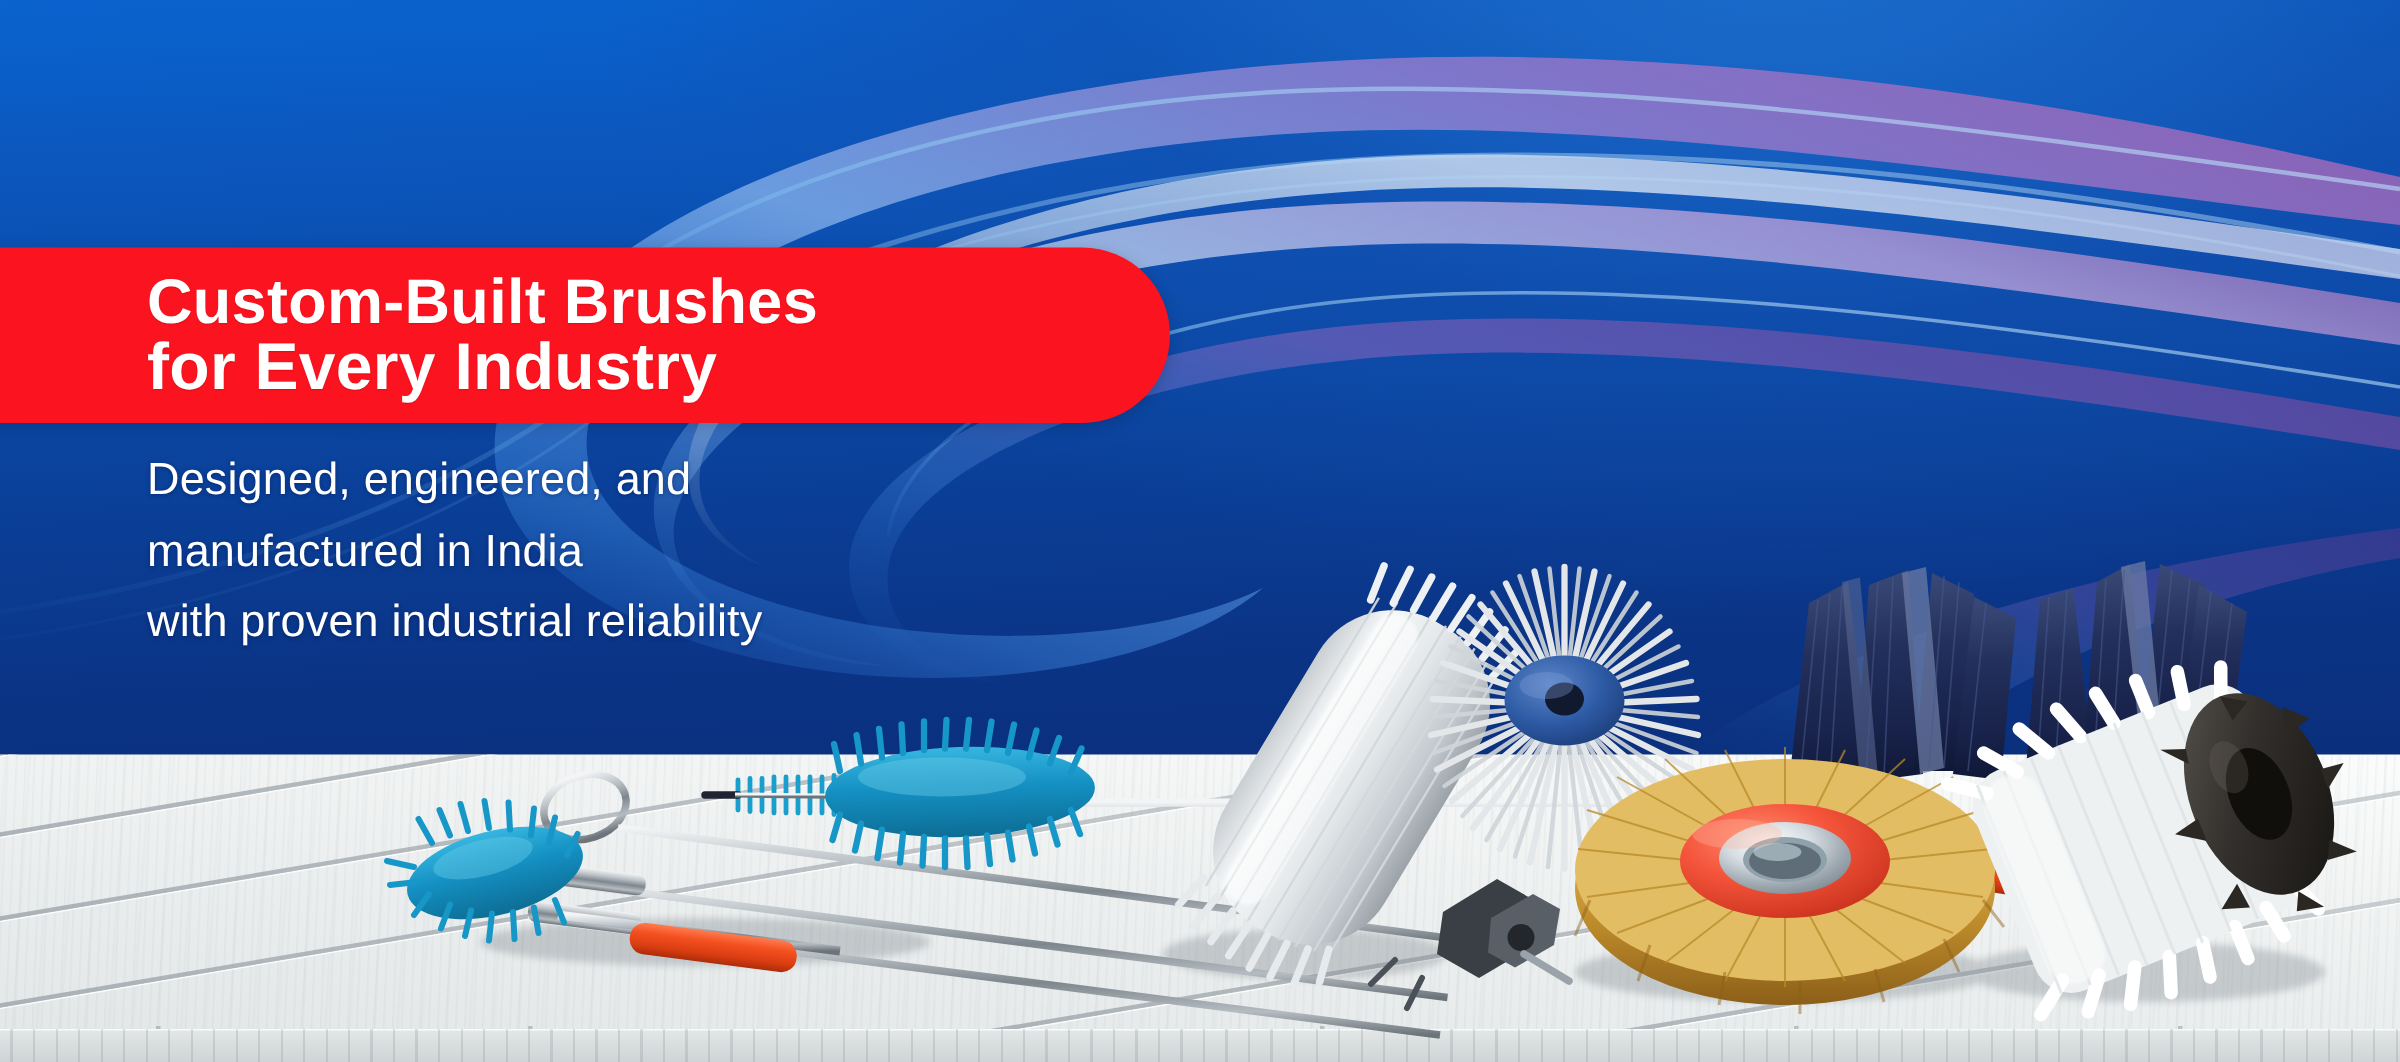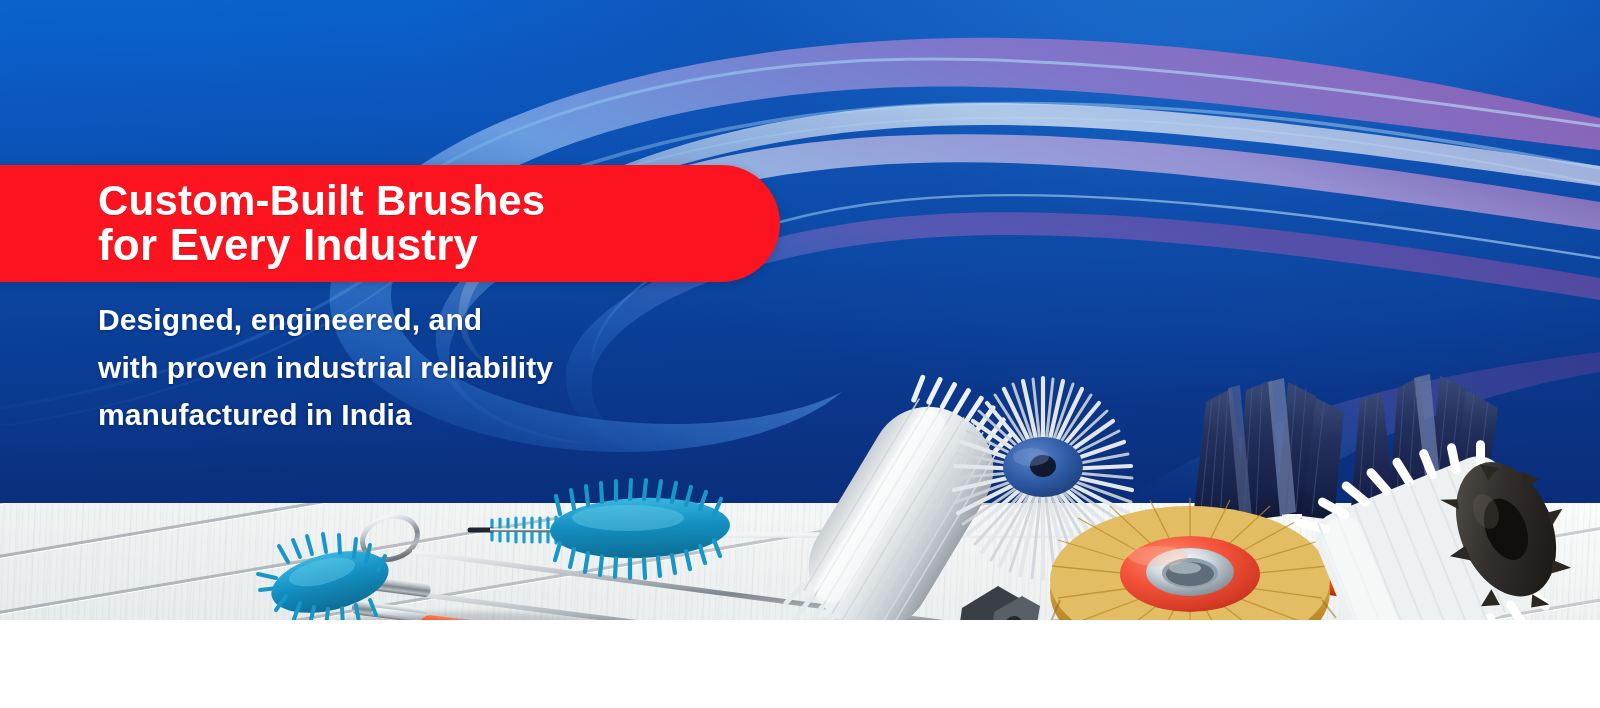--- a/index.html
+++ b/index.html
@@ -5,21 +5,21 @@
 <style>
   * { margin:0; padding:0; box-sizing:border-box; }
   html,body{ background:#ffffff; }
   body{
     font-family:"Liberation Sans","DejaVu Sans",sans-serif;
     -webkit-font-smoothing:antialiased;
   }
   .banner{
     position:relative;
     width:1600px;
-    height:620px;
+    height:708px;
     overflow:hidden;
     background:#0a3d91;
   }
 
   
   .sky{
     position:absolute; left:0; top:0; width:1600px; height:504px;
     background:
       radial-gradient(ellipse 1100px 620px at 74% -8%, rgba(28,110,205,.95) 0%, rgba(18,80,175,.55) 42%, rgba(10,52,140,0) 72%),
       linear-gradient(178deg, #0a63cf 0%, #0b58bf 18%, #0b4bab 40%, #0a3f97 62%, #0b3486 82%, #0a2f7c 100%);
@@ -53,21 +53,21 @@
     font-stretch:condensed;
     text-shadow:0 1px 1px rgba(120,0,0,.25);
   }
   .headline-line.l2{ font-size:44px; }
 
   
   .subhead{
     position:absolute; left:98px; top:296px;
     color:#ffffff;
     font-size:30px;
-    font-weight:700;
+    font-weight:400;
     line-height:1.59;
     letter-spacing:.1px;
     text-shadow:0 1px 3px rgba(0,20,70,.45);
     white-space:nowrap;
   }
   .subhead div{ }
 
   
   .floor{
     position:absolute; left:0; top:503px; width:1600px; height:205px;
@@ -180,22 +180,22 @@
 
   <div class="sky-bottom-fade"></div>
 
   <div class="headline-pill">
     <div class="headline-line l1">Custom-Built Brushes</div>
     <div class="headline-line l2">for Every Industry</div>
   </div>
 
   <div class="subhead">
     <div>Designed, engineered, and</div>
+    <div>manufactured in India</div>
     <div>with proven industrial reliability</div>
-    <div>manufactured in India</div>
   </div>
 
   <div class="floor">
     <div class="floor-grain"></div>
 
     <div class="plank-line" style="left:-60px; top:176px; width:1180px; transform:rotate(-9.6deg);"></div>
     <div class="plank-line" style="left:-60px; top:118px; width:1220px; transform:rotate(-9.6deg);"></div>
     <div class="plank-line" style="left:-60px; top:62px;  width:1280px; transform:rotate(-9.6deg);"></div>
     <div class="plank-line" style="left:-60px; top:8px;   width:1320px; transform:rotate(-9.6deg);"></div>
     <div class="plank-line" style="left:560px; top:200px; width:1120px; transform:rotate(-9.6deg);"></div>

